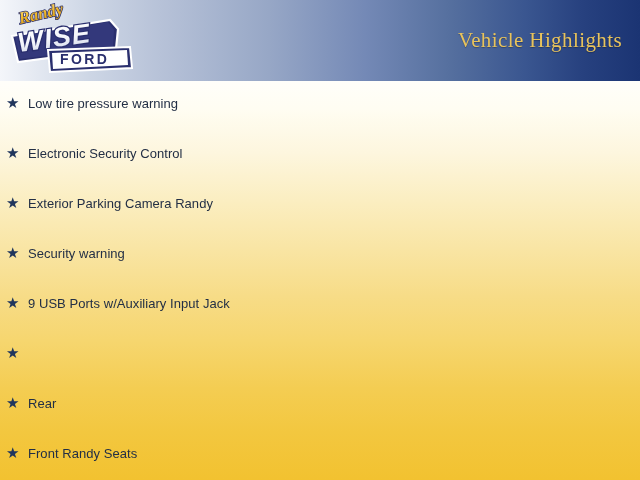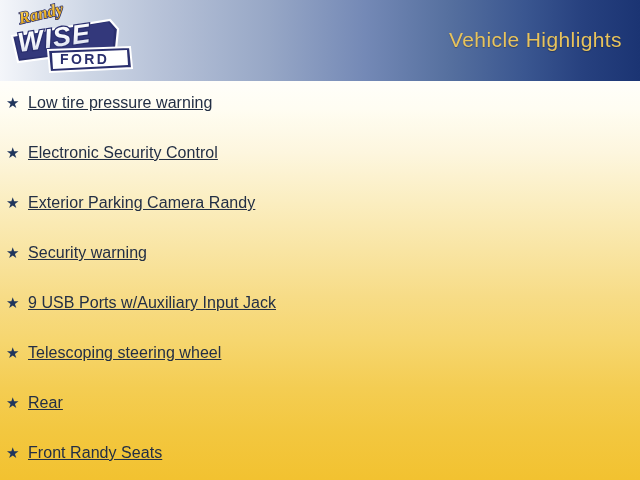--- a/index.html
+++ b/index.html
@@ -24,20 +24,21 @@
     overflow:hidden;
   }
 
   .header-title {
     position:absolute; right:18px; top:28px;
     font-size:21px;
     letter-spacing:.4px;
     color:#e8c35c;
     white-space:nowrap;
     text-shadow:0 1px 1px rgba(0,0,0,.28);
+    font-family:Liberation Serif, serif;
   }
 
   
   .logo {
     position:absolute; left:6px; top:2px;
     width:132px; height:76px;
   }
   .logo svg { display:block; width:132px; height:76px; }
 
   
@@ -68,26 +69,25 @@
     flex:0 0 auto;
     width:22px;
     font-size:15px;
     line-height:1;
     color:#21365c;
     text-align:left;
   }
 
   .hl-text {
     flex:1 1 auto;
-    font-size:16px;
+    font-size:13px;
     line-height:1;
     color:#232f45;
     letter-spacing:.05px;
     white-space:nowrap;
-    text-decoration:underline;
   }
 </style>
 </head>
 <body>
 
 <div id="page">
 
   <div class="header">
 
     <div class="logo">
@@ -142,21 +142,20 @@
         <li class="hl-item">
           <span class="hl-star">★</span>
           <span class="hl-text">Security warning</span>
         </li>
         <li class="hl-item">
           <span class="hl-star">★</span>
           <span class="hl-text">9 USB Ports w/Auxiliary Input Jack</span>
         </li>
         <li class="hl-item">
           <span class="hl-star">★</span>
-          <span class="hl-text">Telescoping steering wheel</span>
         </li>
         <li class="hl-item">
           <span class="hl-star">★</span>
           <span class="hl-text">Rear</span>
         </li>
         <li class="hl-item">
           <span class="hl-star">★</span>
           <span class="hl-text">Front Randy Seats</span>
         </li>
       </ul>

